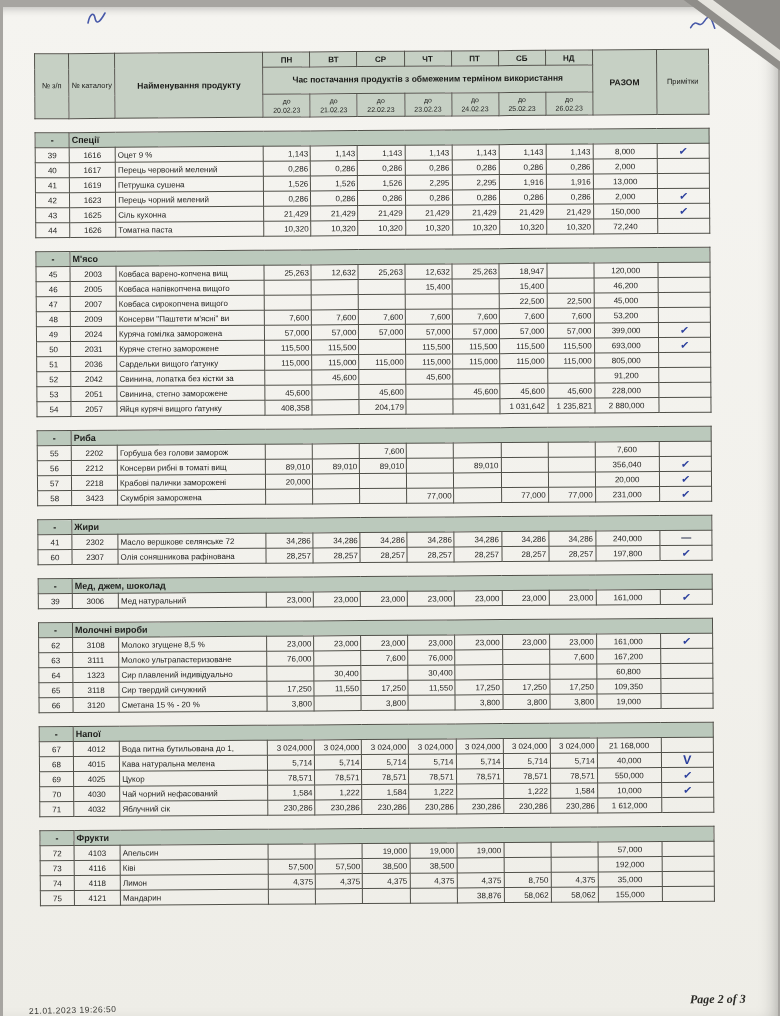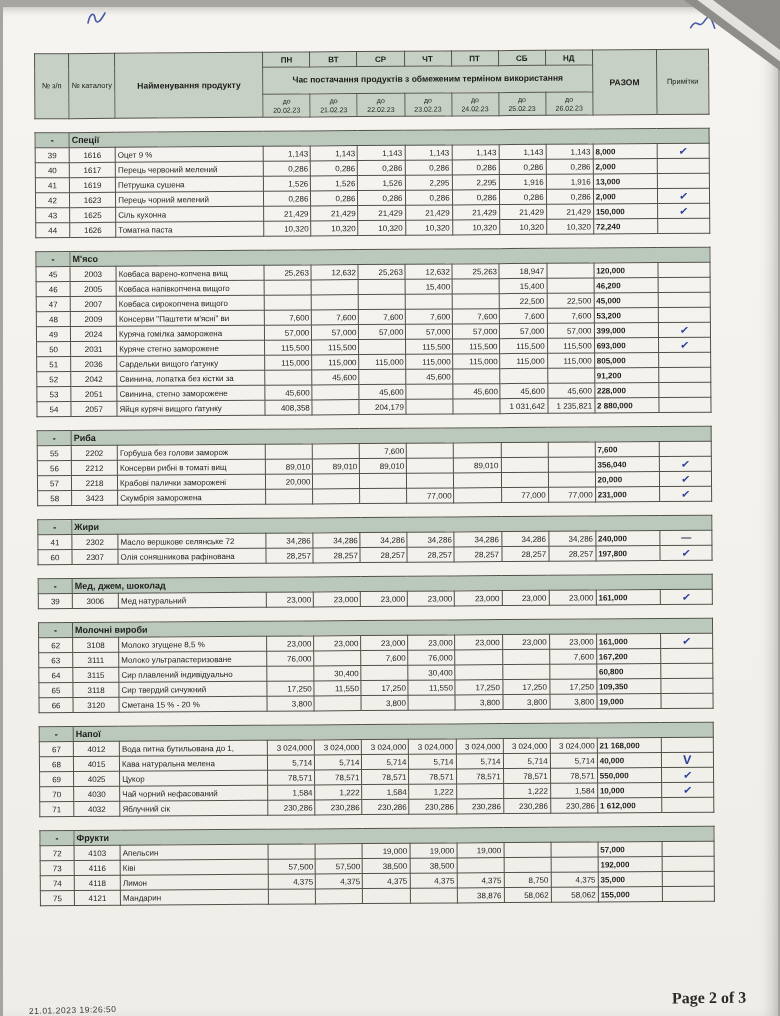--- a/index.html
+++ b/index.html
@@ -25,32 +25,32 @@
   .h-span{font-size:8.5px;white-space:normal;height:27px;line-height:1.3;padding:0 12px}
   .h-date{font-size:7px;height:23px;line-height:1.3;font-weight:normal}
   .sec-table{margin-top:13px}
   .sec-row td{background:#bbc9bc;height:15px}
   .sec-dash{text-align:center;font-weight:bold;font-size:9px}
   .sec-title{text-align:left;padding-left:8px;font-weight:bold;font-size:9px}
   .data-row td{height:15px;font-size:8px}
   .c-num,.c-cat{text-align:center}
   .c-prod{text-align:left;font-size:8.3px;padding-left:3px}
   .c-val{text-align:right;padding-right:4px}
-  .c-total{text-align:left;padding-right:5px;font-weight:bold}
+  .c-total{text-align:center;padding-right:5px;font-weight:normal}
   .c-note{text-align:center}
   .rel{position:relative;overflow:visible}
   .pen{display:inline-block;color:#2b3f9d;font-weight:bold;font-size:11px;transform:rotate(7deg);line-height:1}
   .pen-dash{color:#2c3550;transform:none;font-size:10px;letter-spacing:-1px}
   .pen-big{font-size:12.5px;transform:rotate(3deg)}
   .scribble{position:absolute;opacity:.85}
   .s1{left:82px;top:2px;width:24px;height:18px}
   .s2{left:686px;top:8px;width:28px;height:20px;transform:rotate(6deg)}
   .timestamp{position:absolute;left:26px;bottom:1px;font-size:8.5px;color:#3a3a36;transform:rotate(-1.4deg);letter-spacing:.5px}
-  .pagenum{position:absolute;right:32px;bottom:9px;font-family:"Liberation Serif",serif;
-    font-weight:bold;font-size:16px;color:#2a2a26;transform:rotate(-.6deg)}
+  .pagenum{position:absolute;right:32px;bottom:9px;font-family:"Liberation Serif",serif;font-style:italic;
+    font-weight:bold;font-size:12px;color:#2a2a26;transform:rotate(-.6deg)}
 </style>
 </head>
 <body>
 
 <div class="stage">
   <div class="paper">
 
     <svg class="scribble s1" viewBox="0 0 24 18">
       <path d="M3 14 C5 4, 9 3, 10 9 S14 15, 20 4" fill="none" stroke="#2b3f9d" stroke-width="1.6" stroke-linecap="round"></path>
     </svg>
@@ -581,21 +581,21 @@
                 <td class="c-val">7,600</td>
                 <td class="c-val">76,000</td>
                 <td class="c-val"></td>
                 <td class="c-val"></td>
                 <td class="c-val">7,600</td>
                 <td class="c-total">167,200</td>
                 <td class="c-note"></td>
               </tr>
               <tr class="data-row">
                 <td class="c-num">64</td>
-                <td class="c-cat">3115</td>
+                <td class="c-cat">1323</td>
                 <td class="c-prod">Сир плавлений індивідуально</td>
                 <td class="c-val"></td>
                 <td class="c-val">30,400</td>
                 <td class="c-val"></td>
                 <td class="c-val">30,400</td>
                 <td class="c-val"></td>
                 <td class="c-val"></td>
                 <td class="c-val"></td>
                 <td class="c-total">60,800</td>
                 <td class="c-note"></td>

